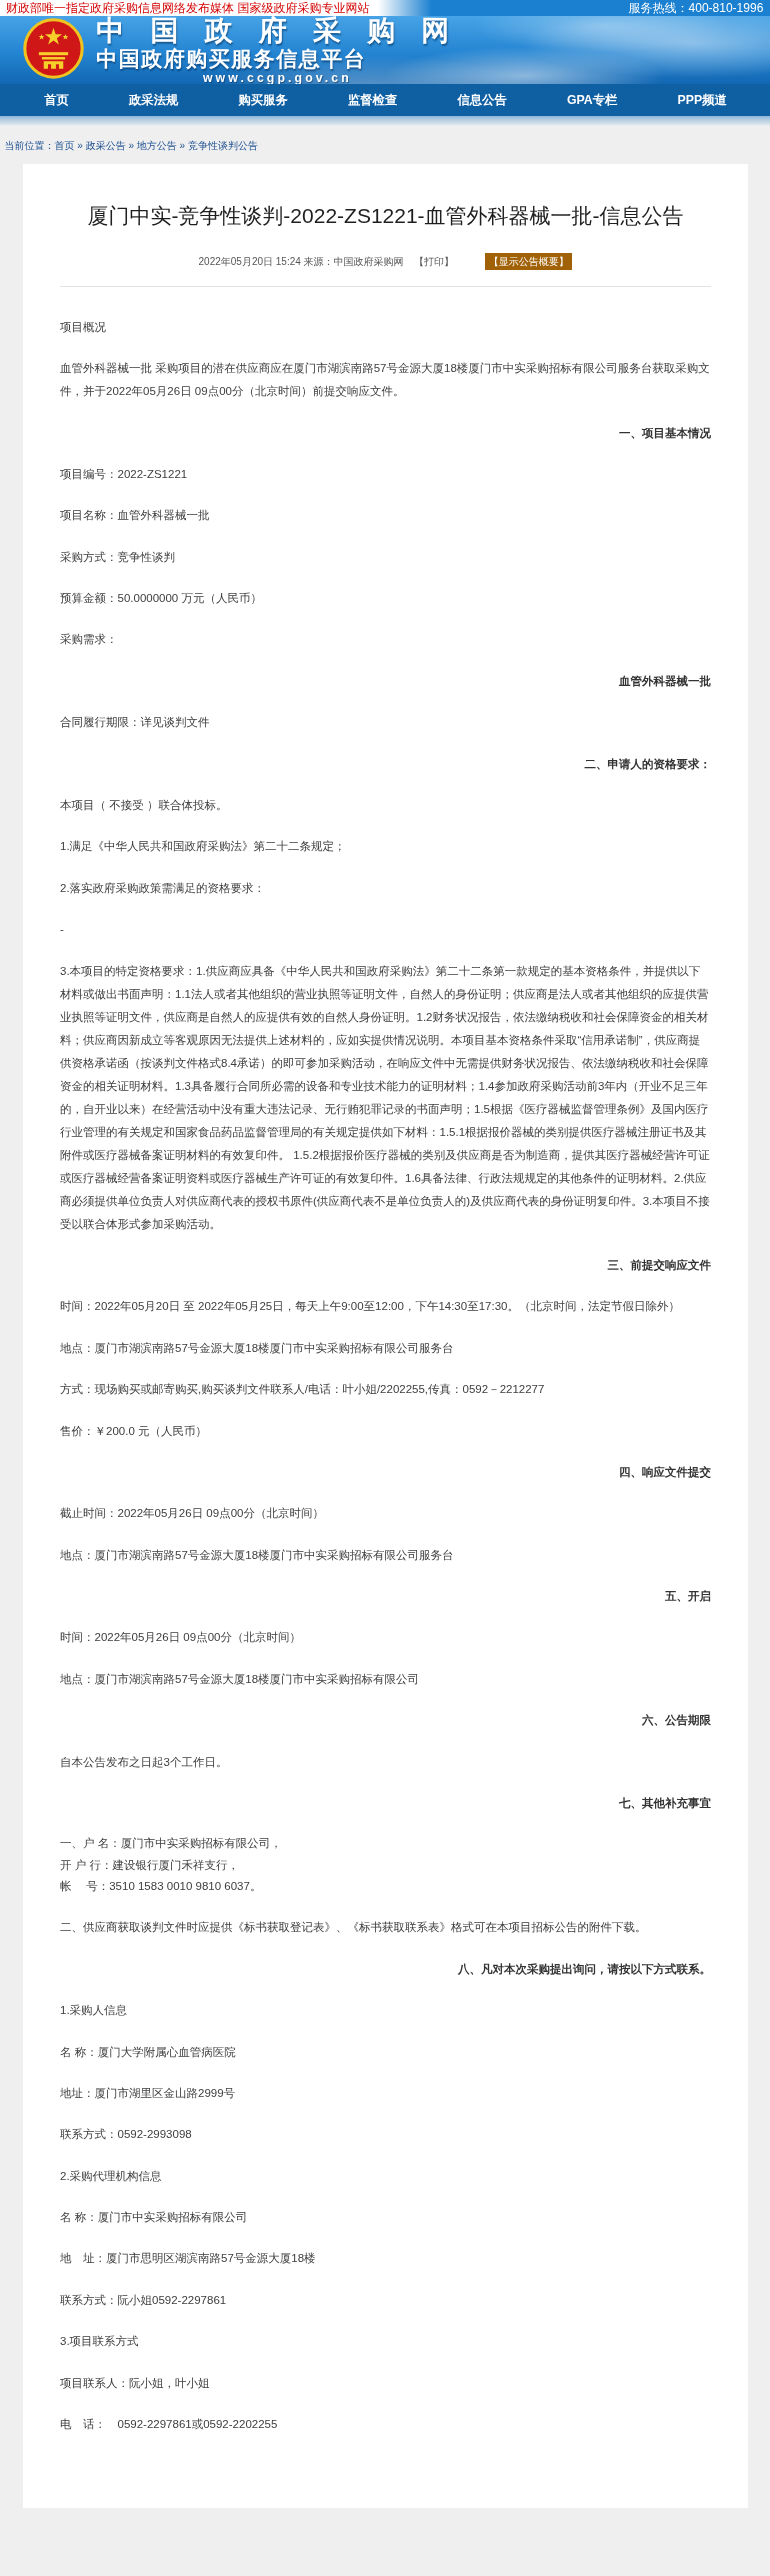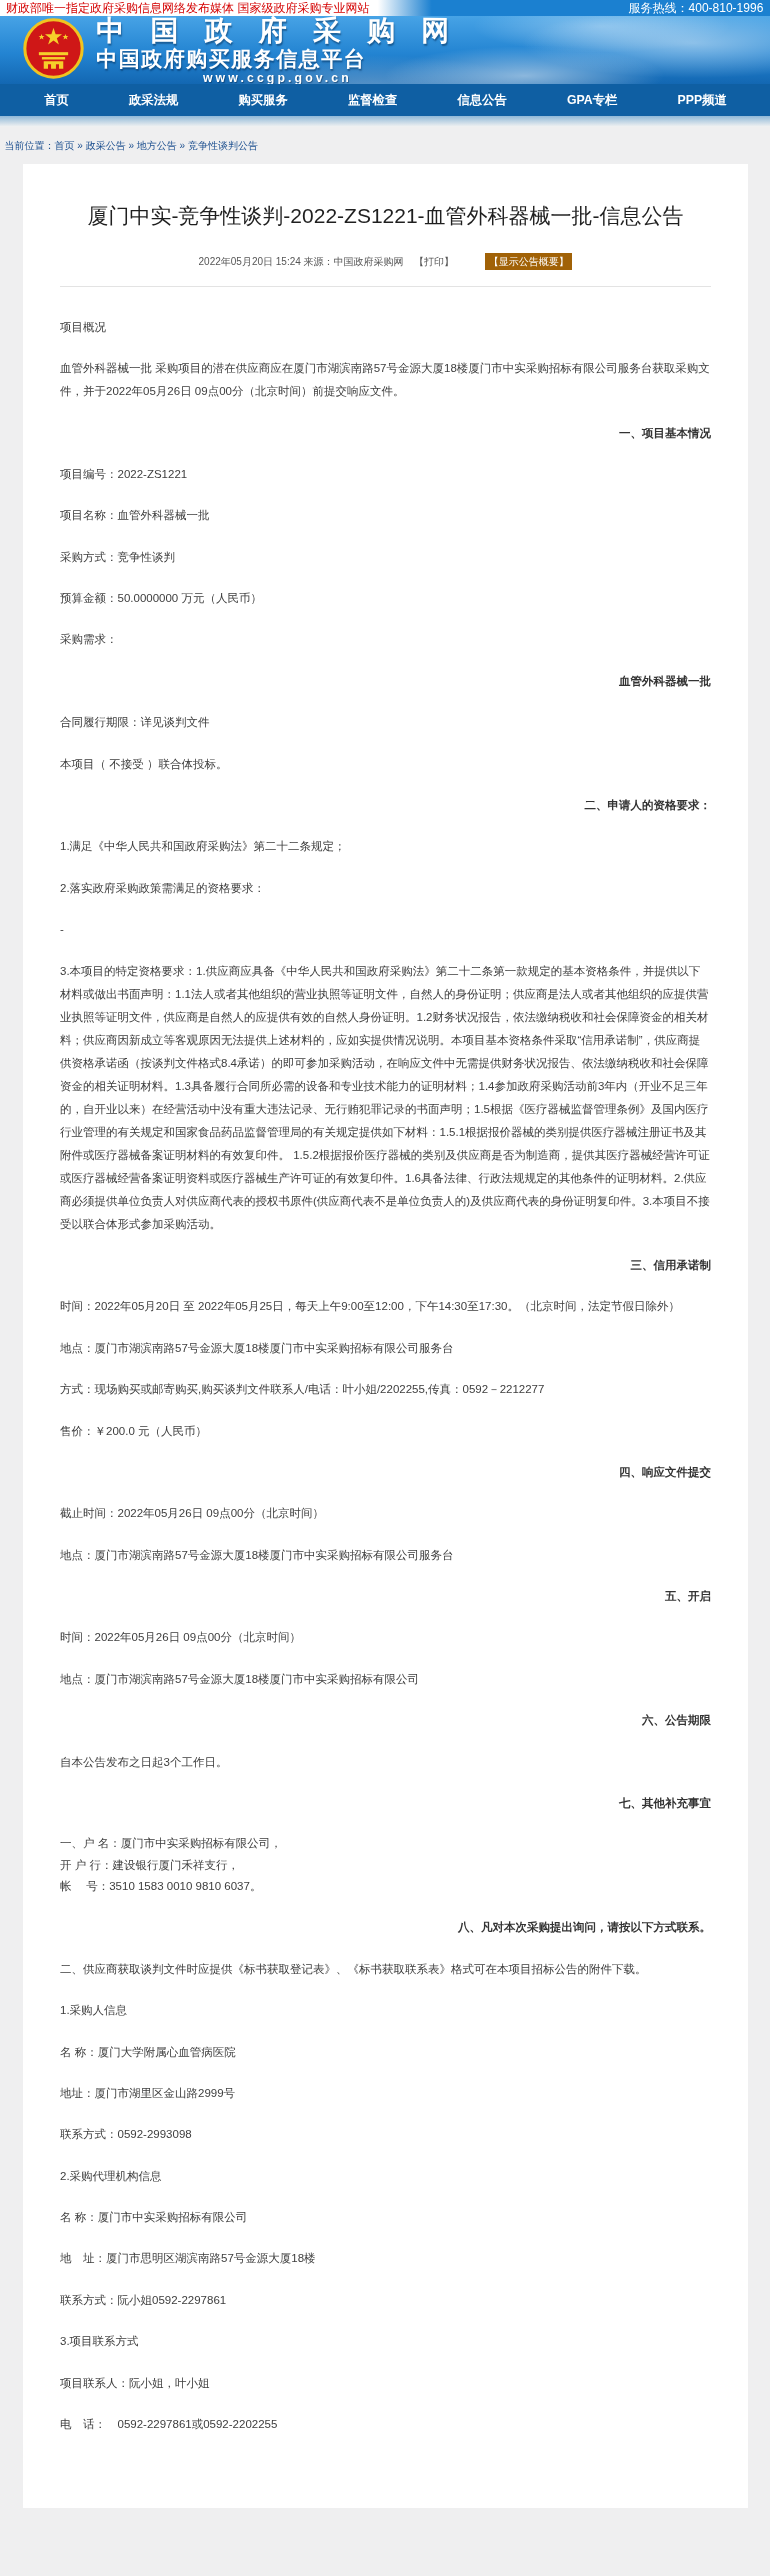--- a/index.html
+++ b/index.html
@@ -124,45 +124,45 @@
       <p class="para">项目概况</p>
       <p class="para">血管外科器械一批 采购项目的潜在供应商应在厦门市湖滨南路57号金源大厦18楼厦门市中实采购招标有限公司服务台获取采购文件，并于2022年05月26日 09点00分（北京时间）前提交响应文件。</p>
       <p class="para bold">一、项目基本情况</p>
       <p class="para">项目编号：2022-ZS1221</p>
       <p class="para">项目名称：血管外科器械一批</p>
       <p class="para">采购方式：竞争性谈判</p>
       <p class="para">预算金额：50.0000000 万元（人民币）</p>
       <p class="para">采购需求：</p>
       <p class="para bold">血管外科器械一批</p>
       <p class="para">合同履行期限：详见谈判文件</p>
+      <p class="para bold">二、申请人的资格要求：</p>
       <p class="para">本项目（ 不接受 ）联合体投标。</p>
-      <p class="para bold">二、申请人的资格要求：</p>
       <p class="para">1.满足《中华人民共和国政府采购法》第二十二条规定；</p>
       <p class="para">2.落实政府采购政策需满足的资格要求：</p>
       <p class="para">-</p>
       <p class="para">3.本项目的特定资格要求：1.供应商应具备《中华人民共和国政府采购法》第二十二条第一款规定的基本资格条件，并提供以下材料或做出书面声明：1.1法人或者其他组织的营业执照等证明文件，自然人的身份证明；供应商是法人或者其他组织的应提供营业执照等证明文件，供应商是自然人的应提供有效的自然人身份证明。1.2财务状况报告，依法缴纳税收和社会保障资金的相关材料；供应商因新成立等客观原因无法提供上述材料的，应如实提供情况说明。本项目基本资格条件采取“信用承诺制”，供应商提供资格承诺函（按谈判文件格式8.4承诺）的即可参加采购活动，在响应文件中无需提供财务状况报告、依法缴纳税收和社会保障资金的相关证明材料。1.3具备履行合同所必需的设备和专业技术能力的证明材料；1.4参加政府采购活动前3年内（开业不足三年的，自开业以来）在经营活动中没有重大违法记录、无行贿犯罪记录的书面声明；1.5根据《医疗器械监督管理条例》及国内医疗行业管理的有关规定和国家食品药品监督管理局的有关规定提供如下材料：1.5.1根据报价器械的类别提供医疗器械注册证书及其附件或医疗器械备案证明材料的有效复印件。 1.5.2根据报价医疗器械的类别及供应商是否为制造商，提供其医疗器械经营许可证或医疗器械经营备案证明资料或医疗器械生产许可证的有效复印件。1.6具备法律、行政法规规定的其他条件的证明材料。2.供应商必须提供单位负责人对供应商代表的授权书原件(供应商代表不是单位负责人的)及供应商代表的身份证明复印件。3.本项目不接受以联合体形式参加采购活动。</p>
-      <p class="para bold">三、信用承诺制</p>
+      <p class="para bold">三、前提交响应文件</p>
       <p class="para">时间：2022年05月20日 至 2022年05月25日，每天上午9:00至12:00，下午14:30至17:30。（北京时间，法定节假日除外）</p>
       <p class="para">地点：厦门市湖滨南路57号金源大厦18楼厦门市中实采购招标有限公司服务台</p>
       <p class="para">方式：现场购买或邮寄购买,购买谈判文件联系人/电话：叶小姐/2202255,传真：0592－2212277</p>
       <p class="para">售价：￥200.0 元（人民币）</p>
       <p class="para bold">四、响应文件提交</p>
       <p class="para">截止时间：2022年05月26日 09点00分（北京时间）</p>
       <p class="para">地点：厦门市湖滨南路57号金源大厦18楼厦门市中实采购招标有限公司服务台</p>
       <p class="para bold">五、开启</p>
       <p class="para">时间：2022年05月26日 09点00分（北京时间）</p>
       <p class="para">地点：厦门市湖滨南路57号金源大厦18楼厦门市中实采购招标有限公司</p>
       <p class="para bold">六、公告期限</p>
       <p class="para">自本公告发布之日起3个工作日。</p>
       <p class="para bold">七、其他补充事宜</p>
       <p class="para tight">一、户 名：厦门市中实采购招标有限公司，
 开 户 行：建设银行厦门禾祥支行，
 帐　 号：3510 1583 0010 9810 6037。</p>
+      <p class="para">二、供应商获取谈判文件时应提供《标书获取登记表》、《标书获取联系表》格式可在本项目招标公告的附件下载。</p>
       <p class="para bold">八、凡对本次采购提出询问，请按以下方式联系。</p>
-      <p class="para">二、供应商获取谈判文件时应提供《标书获取登记表》、《标书获取联系表》格式可在本项目招标公告的附件下载。</p>
       <p class="para">1.采购人信息</p>
       <p class="para">名 称：厦门大学附属心血管病医院</p>
       <p class="para">地址：厦门市湖里区金山路2999号</p>
       <p class="para">联系方式：0592-2993098</p>
       <p class="para">2.采购代理机构信息</p>
       <p class="para">名 称：厦门市中实采购招标有限公司</p>
       <p class="para">地　址：厦门市思明区湖滨南路57号金源大厦18楼</p>
       <p class="para">联系方式：阮小姐0592-2297861</p>
       <p class="para">3.项目联系方式</p>
       <p class="para">项目联系人：阮小姐，叶小姐</p>

